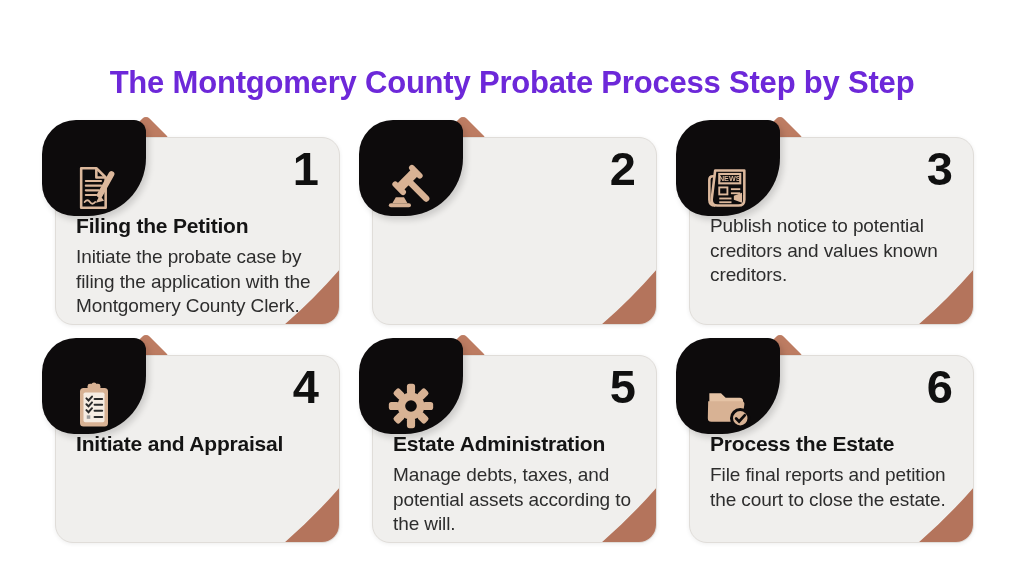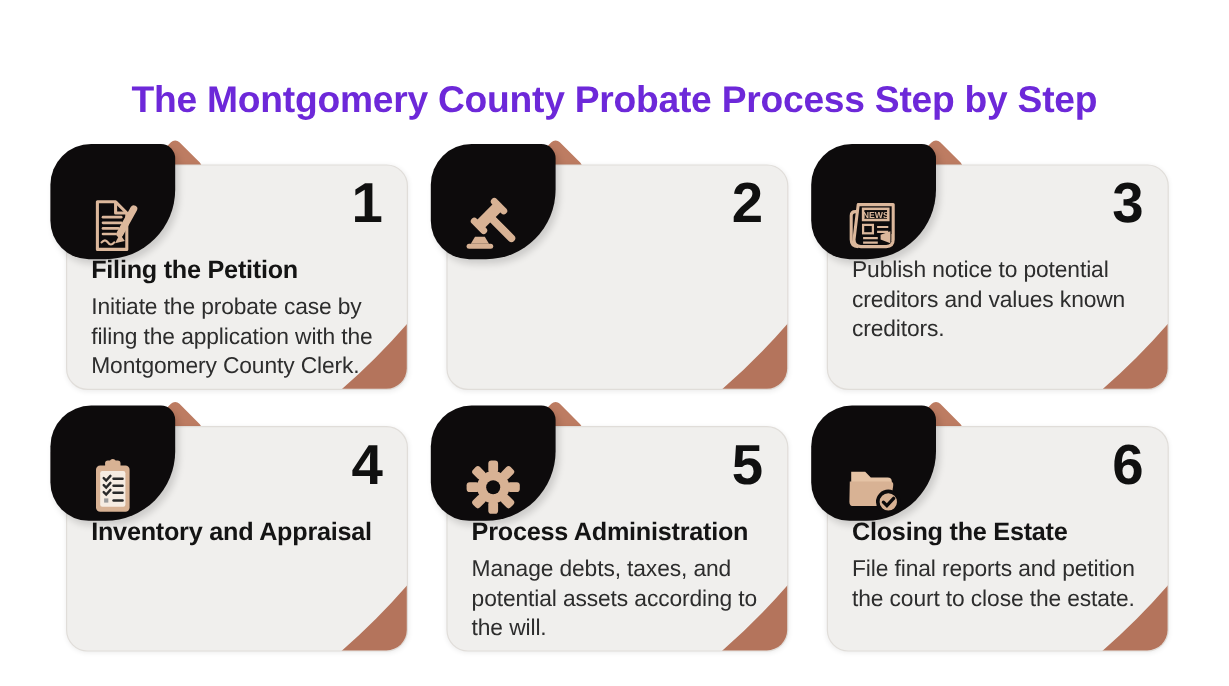--- a/index.html
+++ b/index.html
@@ -165,21 +165,21 @@
           <line x1="37.5" y1="30" x2="37.5" y2="35" stroke="#dcb89c" stroke-width="1.4"></line>
         </svg>
       </div>
     </div>
 
     <div class="cell">
       <div class="accent-diamond"></div>
       <div class="card">
         <div class="num">4</div>
         <div class="content">
-          <h3>Inventory and Appraisal</h3>
+          <h3>Initiate and Appraisal</h3>
         </div>
         <svg class="fold" viewBox="0 0 56 56">
           <path d="M56,0 L56,38 A18,18 0 0 1 38,56 L0,56 Q30,30 56,0 Z" fill="#b4745c"></path>
         </svg>
       </div>
       <div class="badge">
         <svg viewBox="0 0 48 48">
           <rect x="12" y="8.5" width="24" height="33" rx="3" fill="#d8b294"></rect>
           <rect x="15" y="12.5" width="18" height="25.5" rx="1.5" fill="#f6ece2"></rect>
           <rect x="18.5" y="5" width="11" height="6.5" rx="2" fill="#d8b294"></rect>
@@ -196,21 +196,21 @@
           <rect x="17.8" y="32" width="3" height="3" fill="#9b9b9b"></rect>
         </svg>
       </div>
     </div>
 
     <div class="cell">
       <div class="accent-diamond"></div>
       <div class="card">
         <div class="num">5</div>
         <div class="content">
-          <h3>Process Administration</h3>
+          <h3>Estate Administration</h3>
           <p>Manage debts, taxes, and potential assets according to the will.</p>
         </div>
         <svg class="fold" viewBox="0 0 56 56">
           <path d="M56,0 L56,38 A18,18 0 0 1 38,56 L0,56 Q30,30 56,0 Z" fill="#b4745c"></path>
         </svg>
       </div>
       <div class="badge">
         <svg viewBox="0 0 48 48">
           <g fill="#d8b294">
             <rect x="20.5" y="5" width="7" height="9" rx="2.2"></rect>
@@ -226,21 +226,21 @@
           <circle cx="24" cy="24" r="5" fill="#0d0b0c"></circle>
         </svg>
       </div>
     </div>
 
     <div class="cell">
       <div class="accent-diamond"></div>
       <div class="card">
         <div class="num">6</div>
         <div class="content">
-          <h3>Closing the Estate</h3>
+          <h3>Process the Estate</h3>
           <p>File final reports and petition the court to close the estate.</p>
         </div>
         <svg class="fold" viewBox="0 0 56 56">
           <path d="M56,0 L56,38 A18,18 0 0 1 38,56 L0,56 Q30,30 56,0 Z" fill="#b4745c"></path>
         </svg>
       </div>
       <div class="badge">
         <svg viewBox="0 0 48 48">
           <path d="M8,13 h10 l4,4 h12 q3,0 3,3 v4 h-29 z" fill="#e5c3a5"></path>
           <path d="M7,20 h28.5 q3,0 2.5,3 l-1.8,11.5 q-0.5,3 -3.5,3 h-23 q-3,0 -3,-3 z" fill="#d8b294"></path>

